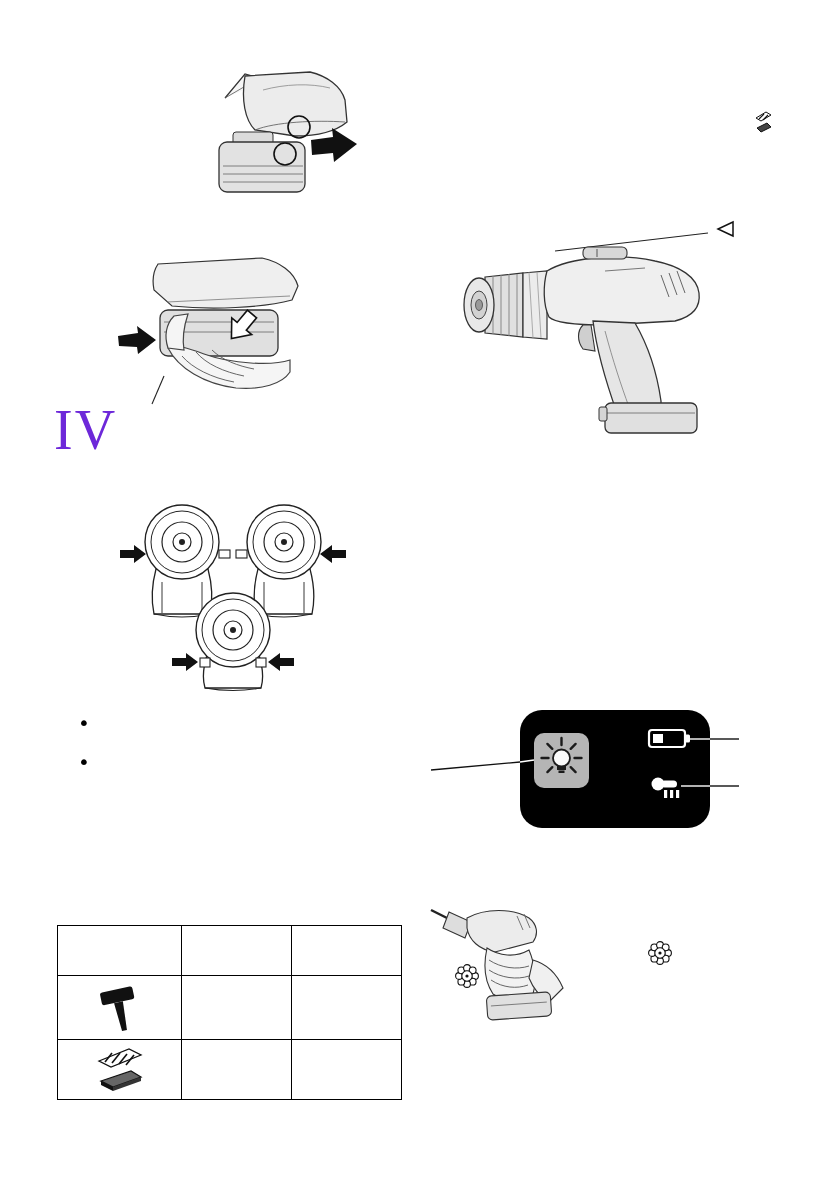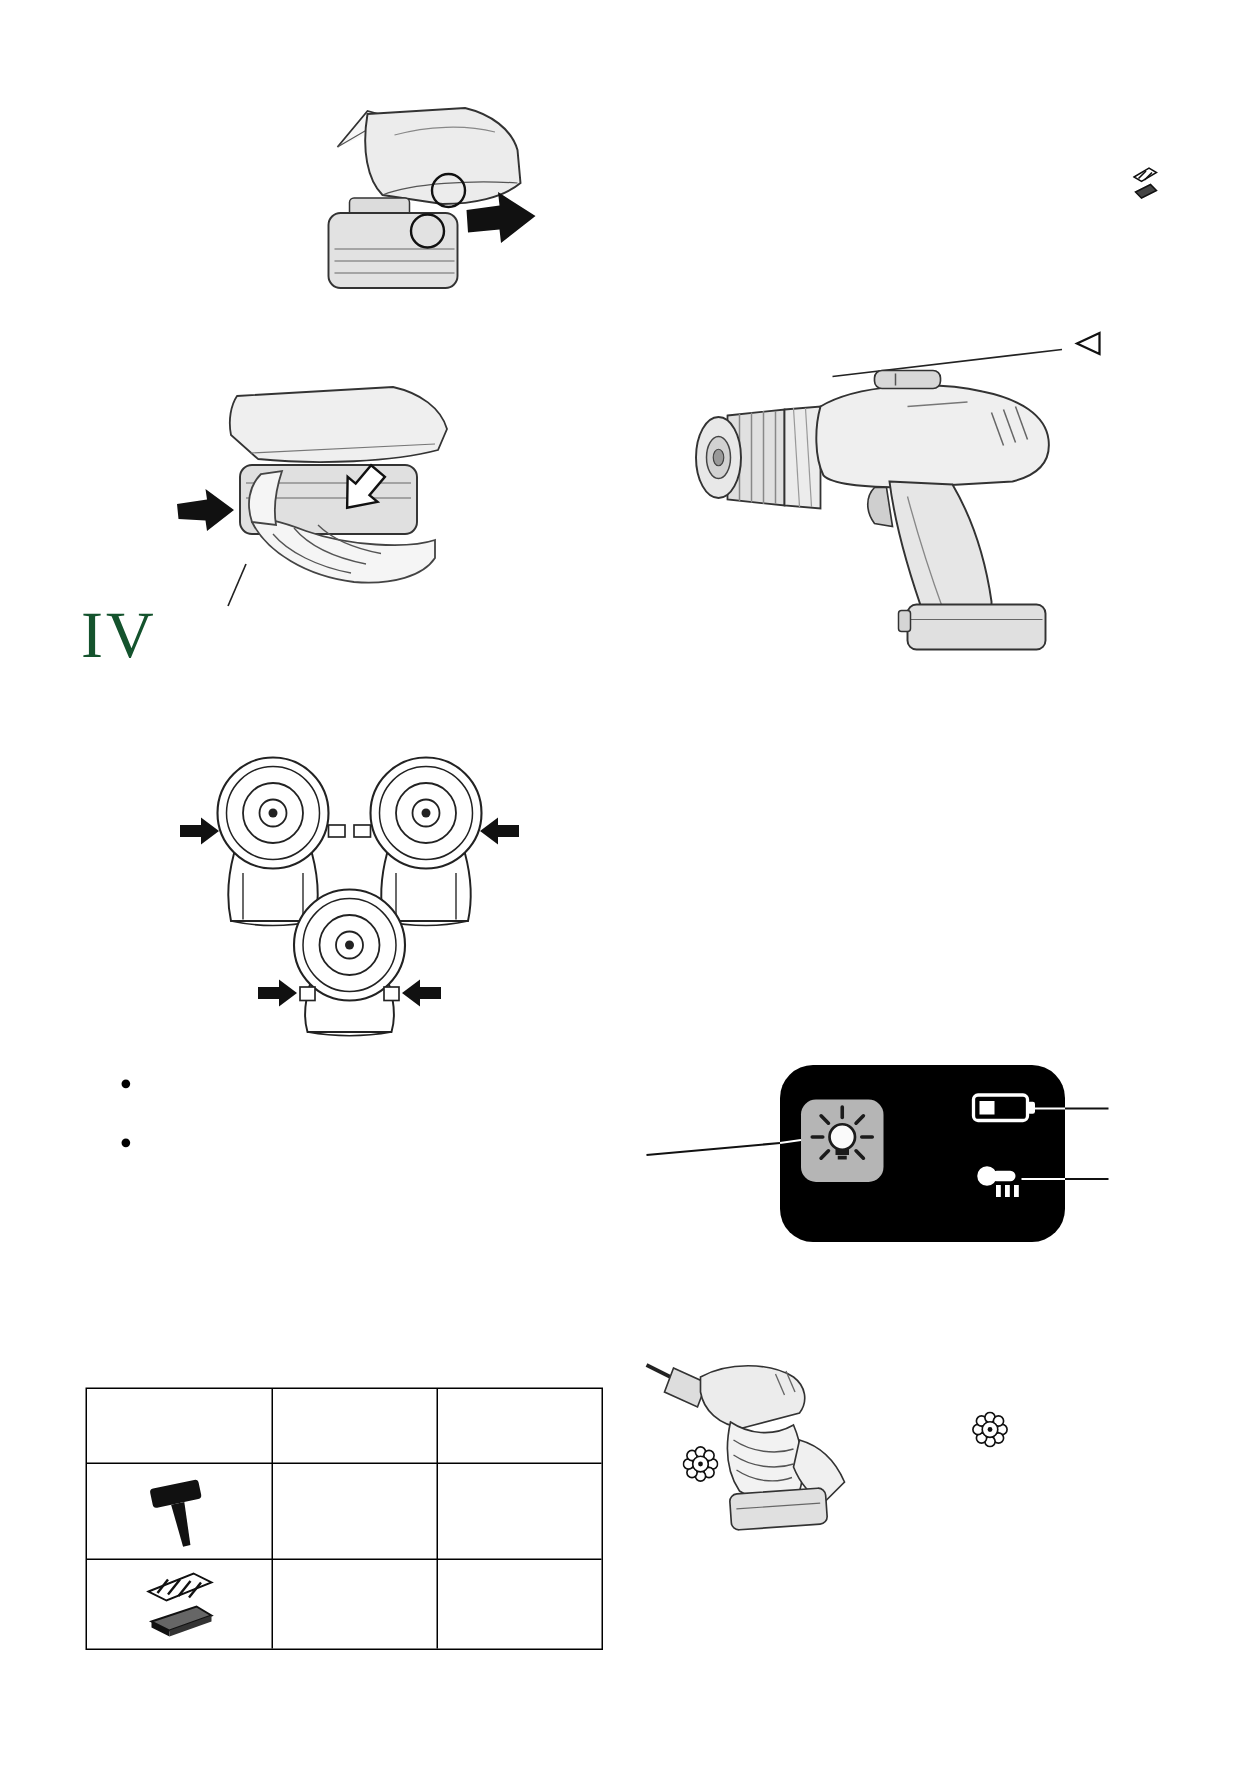--- a/index.html
+++ b/index.html
@@ -1,20 +1,20 @@
 <!DOCTYPE html>
 <html><head>
 <meta charset="utf-8">
 <style>
   html,body{margin:0;padding:0}
   body{width:834px;height:1192px;position:relative;background:#ffffff;
        font-family:"Liberation Serif",serif;overflow:hidden}
   .fig{position:absolute}
-  .heading{position:absolute;left:54px;top:398px;font-size:44px;font-weight:500;
-           color:#14532d;letter-spacing:2px;font-family:"Liberation Serif",serif}
+  .heading{position:absolute;left:54px;top:398px;font-size:56px;font-weight:500;
+           color:#6d28d9;letter-spacing:2px;font-family:"Liberation Serif",serif}
   .bullet{position:absolute;font-size:20px;line-height:20px;color:#000;
           font-family:"DejaVu Sans",sans-serif}
   .cap-table{position:absolute;left:57px;top:925px;display:grid;
              grid-template-columns:124px 110px 109px;
              grid-template-rows:50px 64px 59px;border:1.2px solid #000;background:#fff}
   .cap-table>div{border-right:1.2px solid #000;border-bottom:1.2px solid #000;
                  display:flex;align-items:center;justify-content:center}
   .cap-table>div:nth-child(3n){border-right:none}
   .cap-table>div:nth-child(n+7){border-bottom:none}
   svg{display:block}

